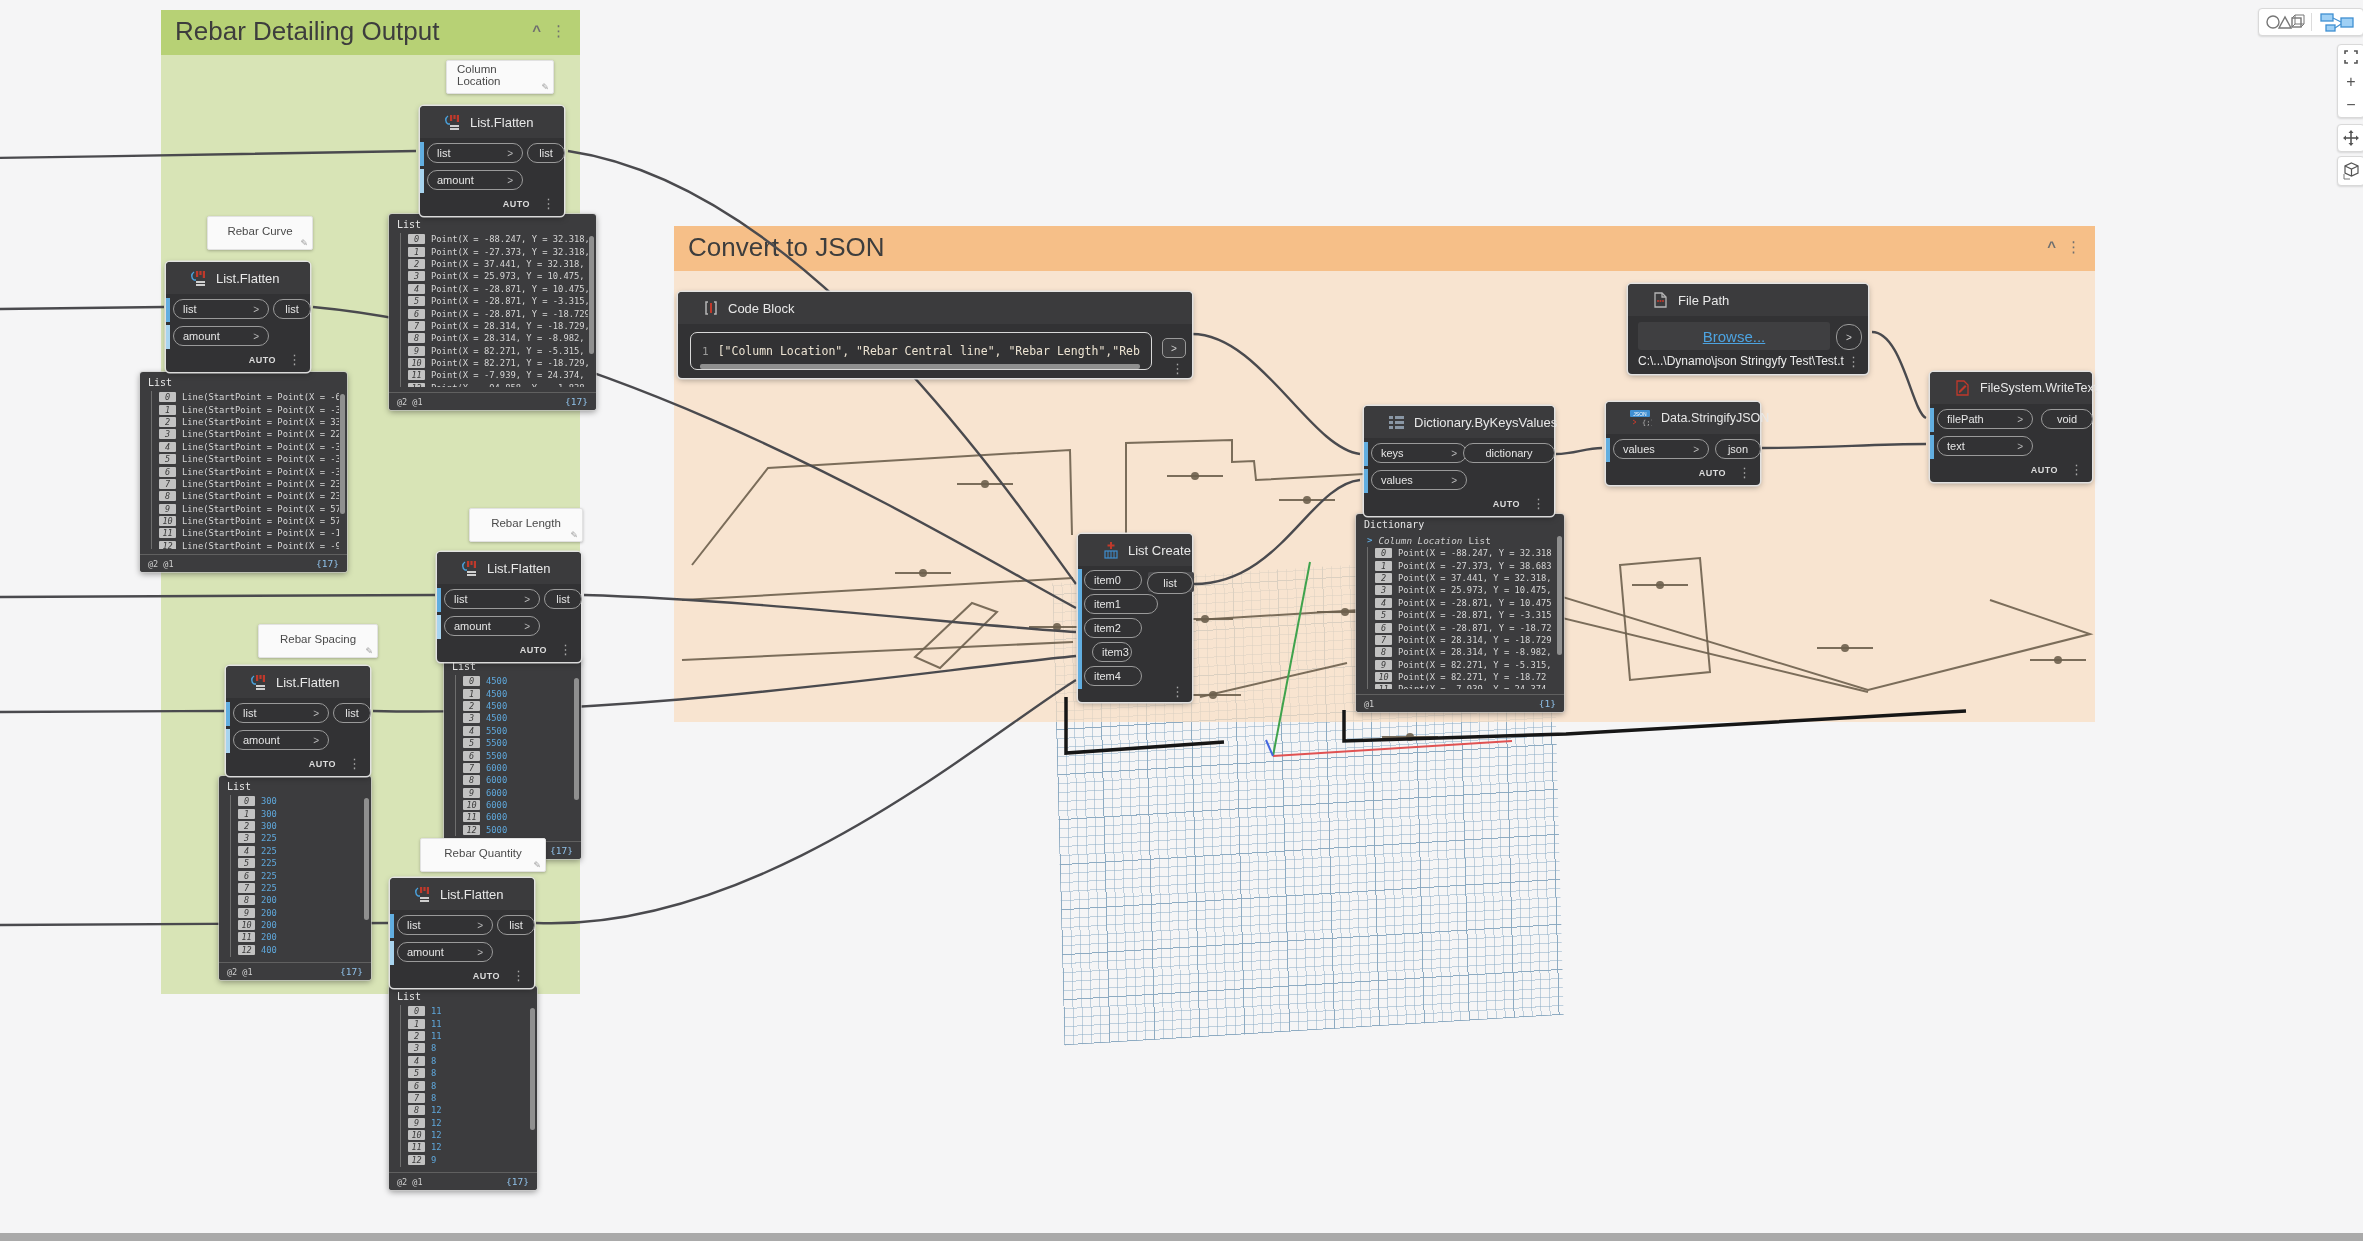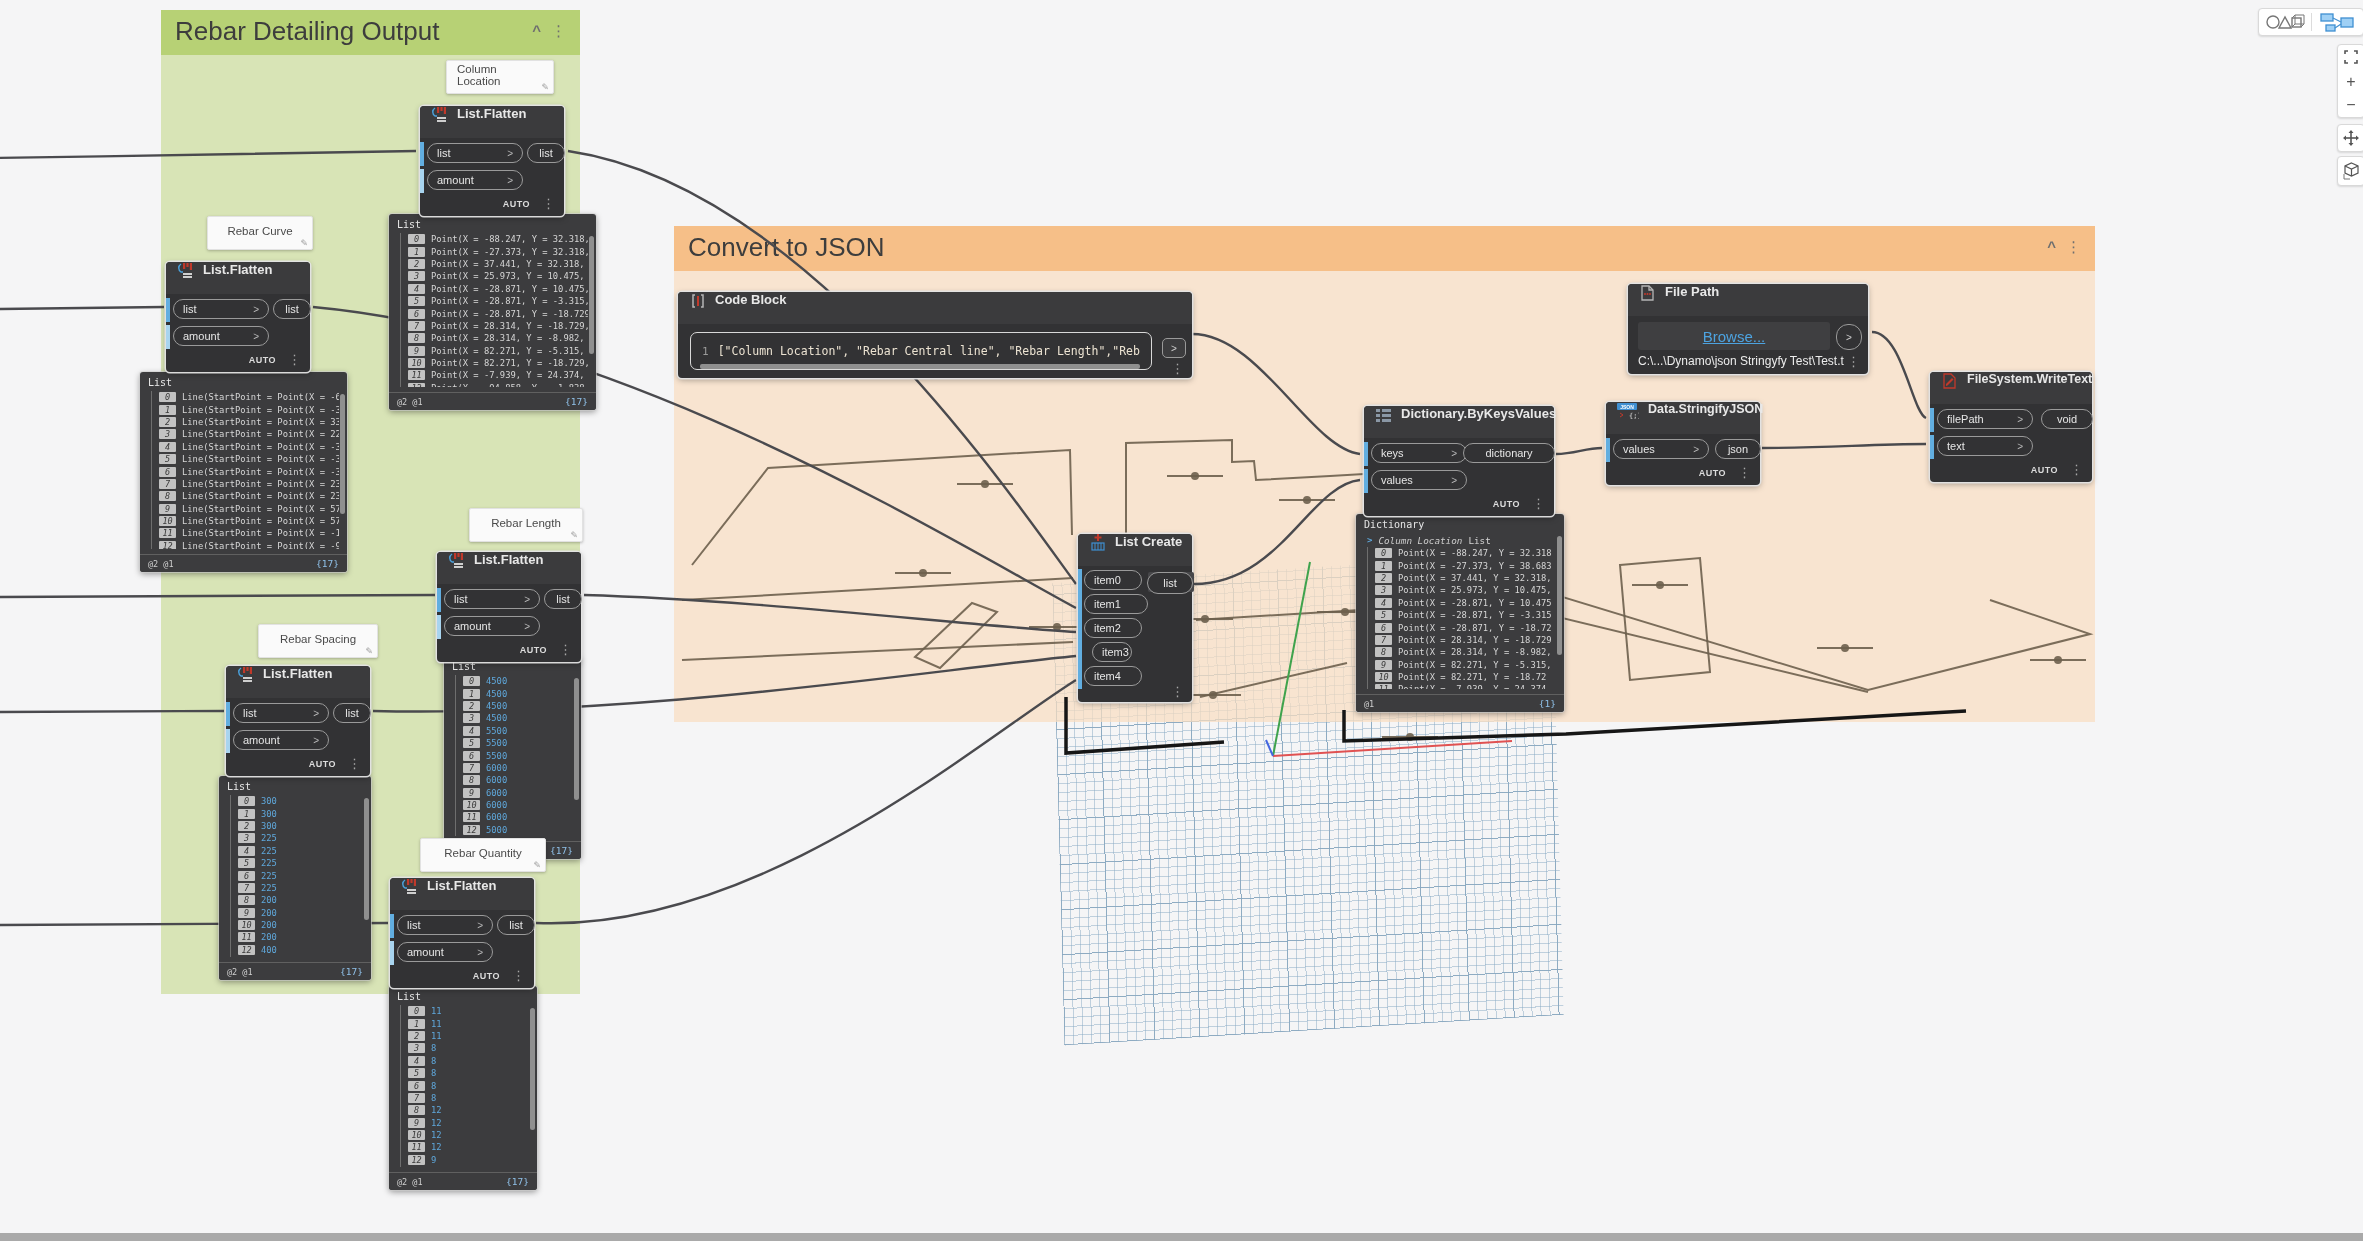--- a/index.html
+++ b/index.html
@@ -43,21 +43,21 @@
   .note{position:absolute;z-index:6;background:#fafafa;border:1px solid #e2e2e2;
         box-shadow:0 1px 3px rgba(0,0,0,.25);border-radius:2px;color:#4a4a4a;
         font-size:11.5px;display:flex;align-items:center;justify-content:center;padding:4px 10px 8px;}
   .pin{position:absolute;right:4px;bottom:1px;font-size:9px;color:#9a9a9a;}
 
   
   .node{position:absolute;z-index:5;background:#323234;border-radius:4px;
         box-shadow:0 0 0 1.5px rgba(228,228,228,.95),0 2px 6px rgba(0,0,0,.35);
         color:#e8e8e8;}
   .nhead{height:32px;background:#3b3b3d;border-radius:4px 4px 0 0;display:flex;
-         align-items:flex-start;gap:9px;padding:0 11px;font-size:13px;white-space:nowrap;font-weight:bold;}
+         align-items:center;gap:9px;padding:0 24px;font-size:13px;white-space:nowrap;}
   .nicon{width:17px;height:17px;flex:none;display:flex;align-items:center;justify-content:center;}
   .prow{position:relative;height:22px;margin:5px 0;}
   .pbar{position:absolute;left:0;top:-1px;width:4px;height:24px;background:#62aee0;}
   .pill{position:absolute;border:1px solid #9a9a9a;border-radius:11px;height:20px;
         display:flex;align-items:center;justify-content:space-between;padding:0 9px;
         font-size:11px;color:#e6e6e6;box-sizing:border-box;background:#323234;}
   .pill.in{left:7px;width:96px;}
   .pill.out{right:-1px;width:38px;justify-content:center;}
   .chev{color:#b9b9b9;font-size:10px;}
   .nfoot{display:flex;justify-content:flex-end;gap:12px;align-items:center;padding:2px 9px 7px;}
@@ -622,21 +622,21 @@
     </div>
     <div>
         <div class="lc-item">
         <span class="pbar"></span>
         <span class="pill" style="left:6px;width:58px">
             <span>item0</span>
           </span>
       </div>
         <div class="lc-item">
         <span class="pbar"></span>
-        <span class="pill" style="left:6px;width:64px">
+        <span class="pill" style="left:6px;width:74px">
             <span>item1</span>
           </span>
       </div>
         <div class="lc-item">
         <span class="pbar"></span>
         <span class="pill" style="left:6px;width:58px">
             <span>item2</span>
           </span>
       </div>
         <div class="lc-item">

